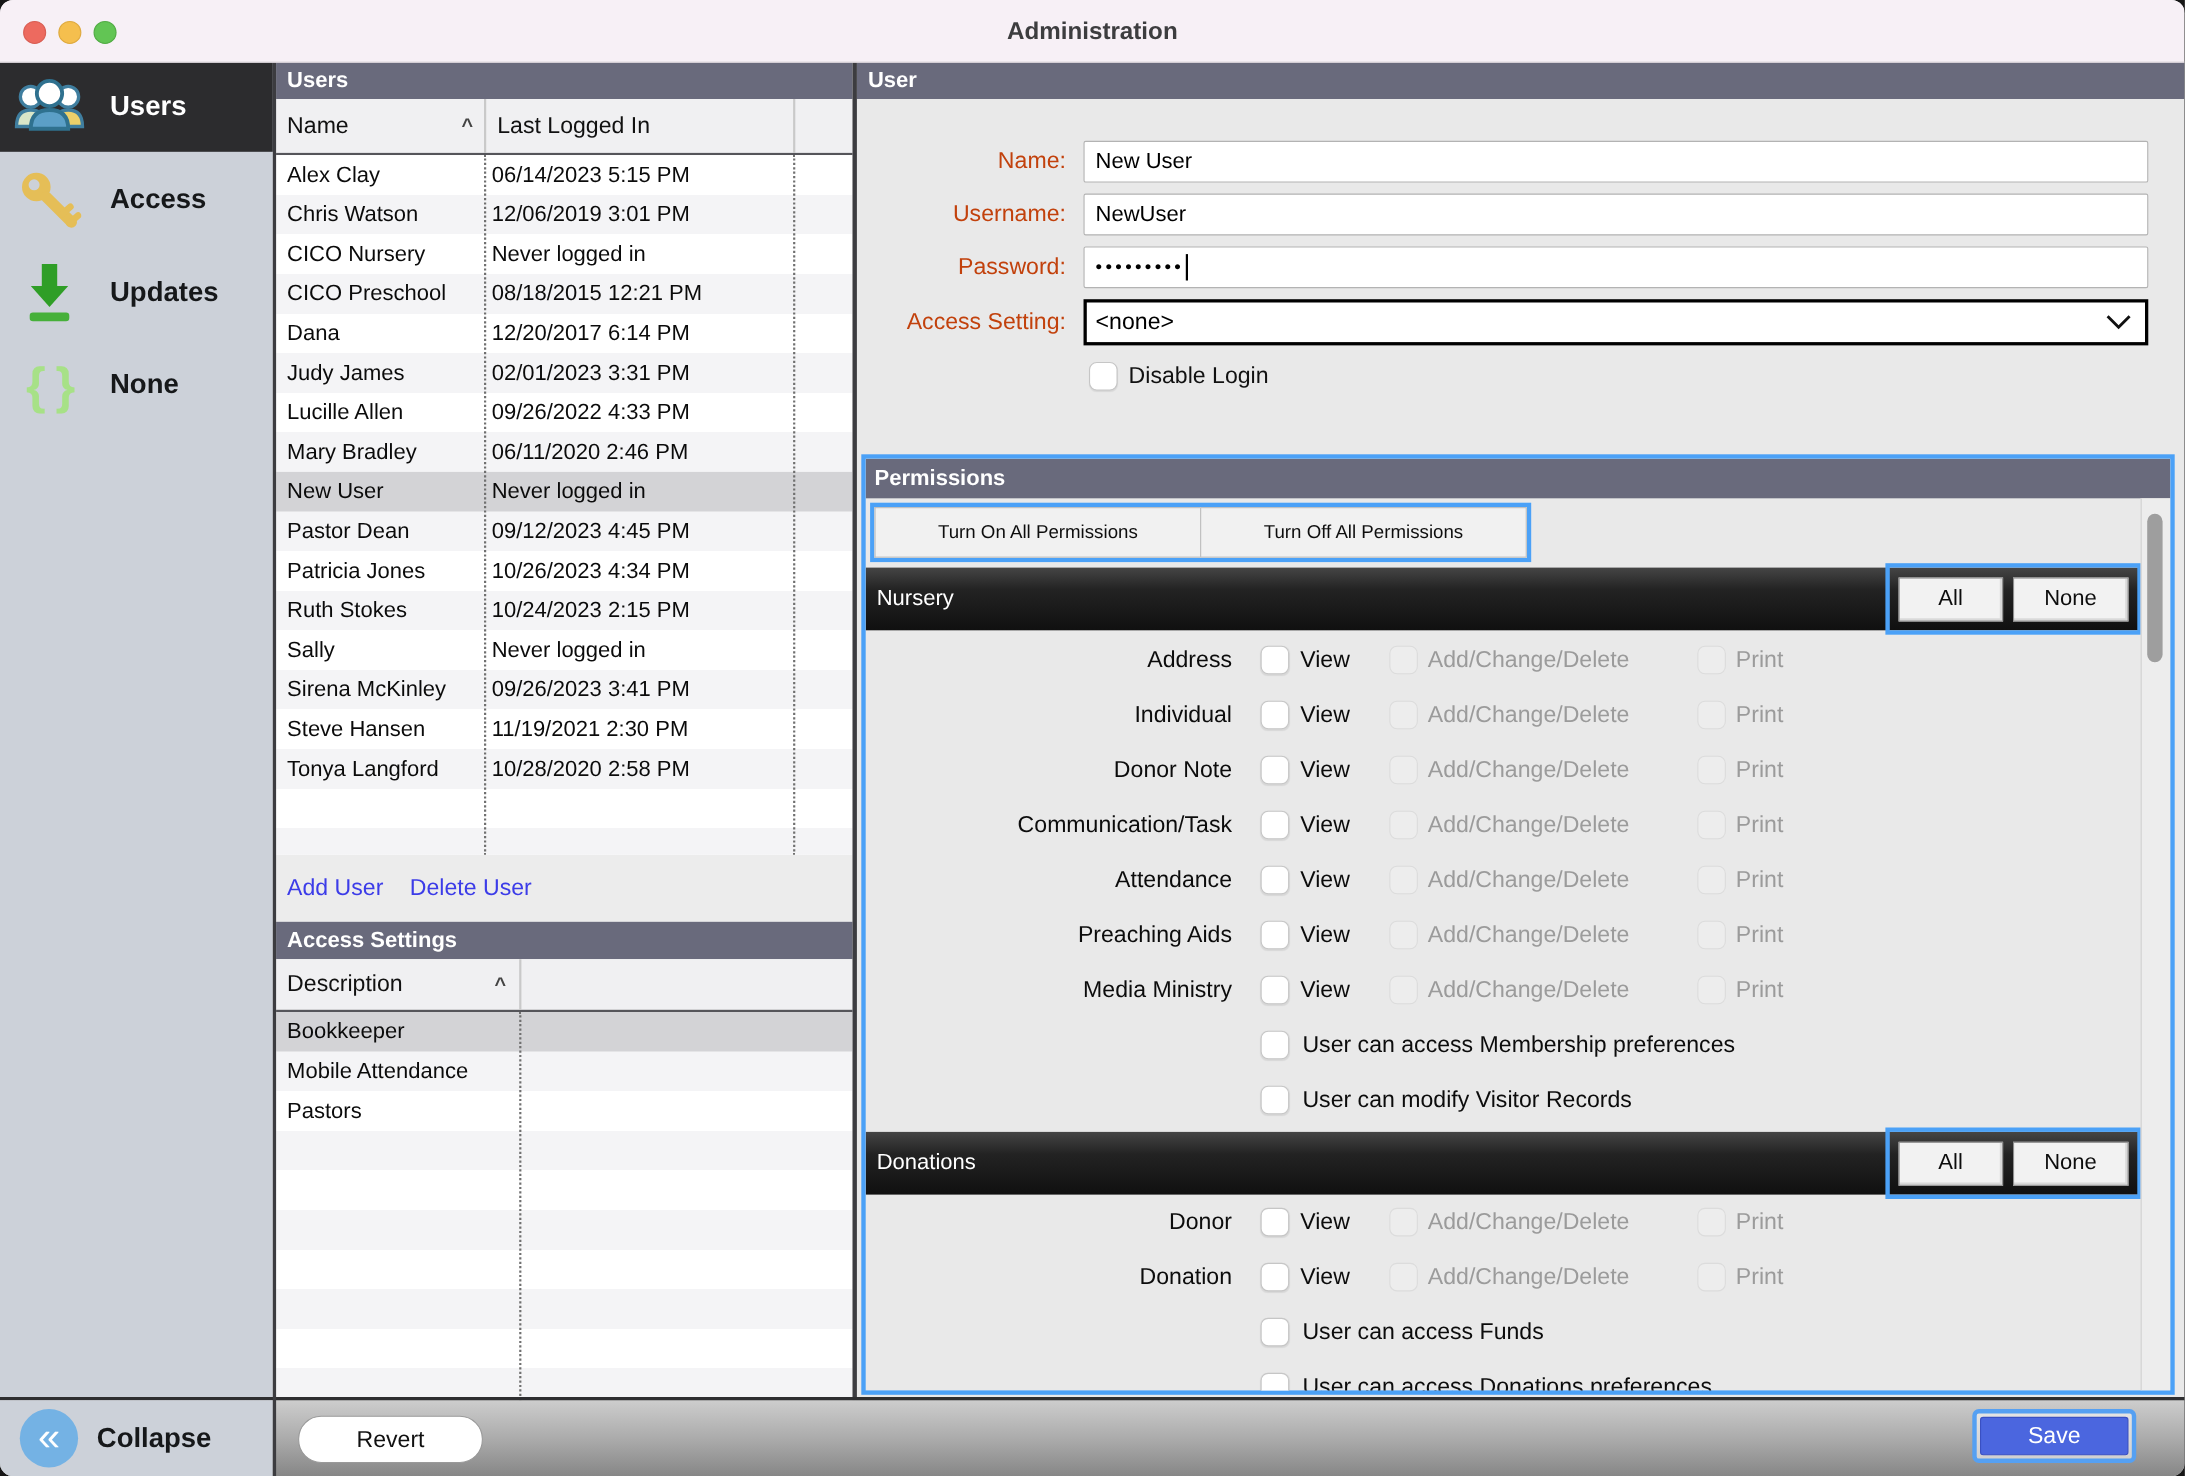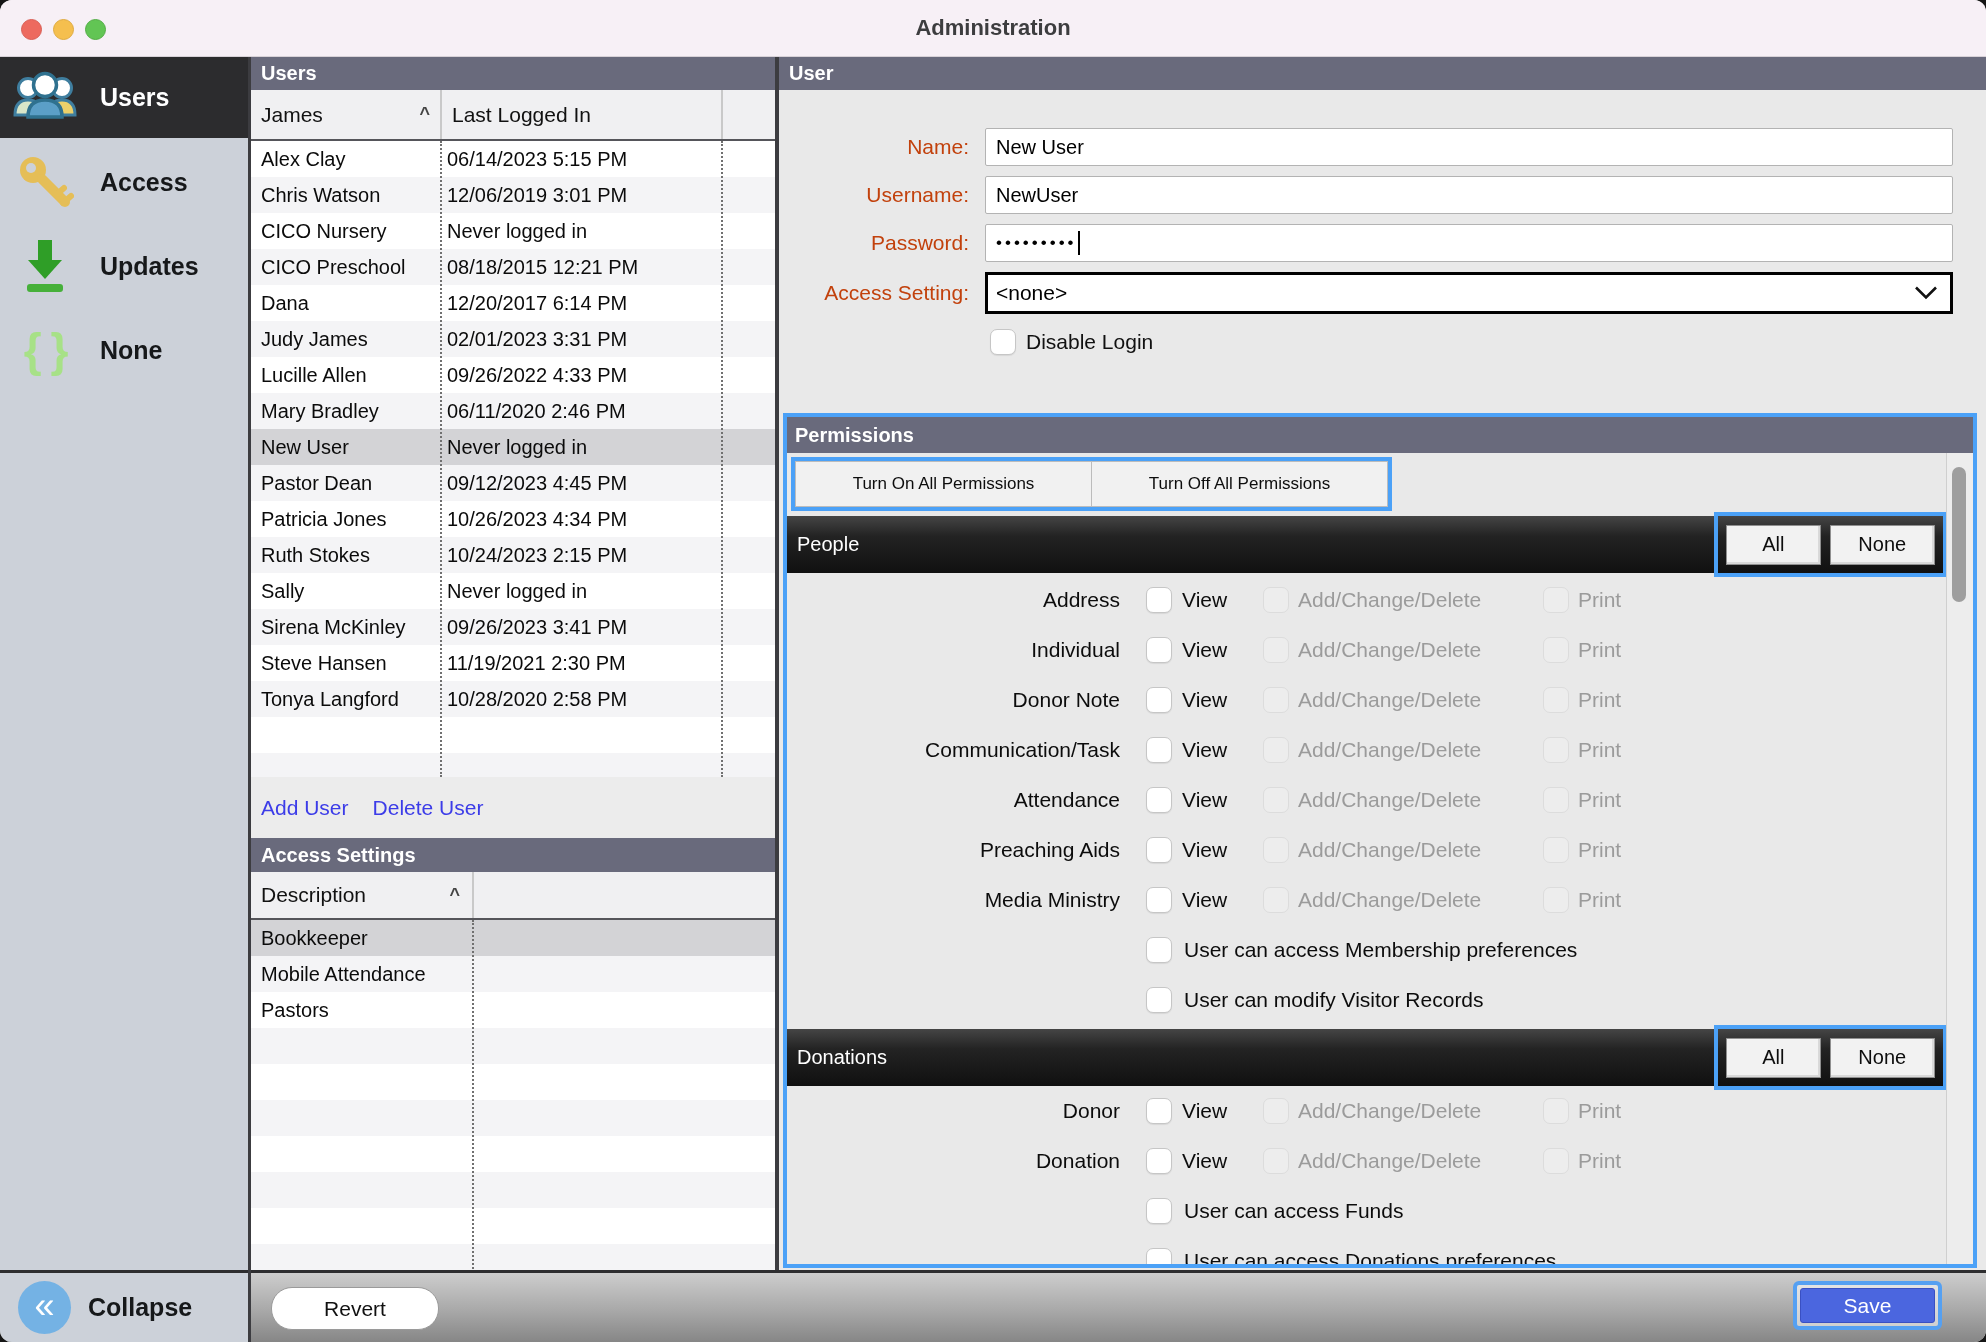--- a/index.html
+++ b/index.html
@@ -162,21 +162,21 @@
   </div>
 
   <div class="vdiv-left"></div>
   <div class="vdiv-right"></div>
 
   <div class="users-col">
     <div class="panel-head">Users</div>
 
     <div class="thead">
       <div class="hcell hname">
-        <span>James</span>
+        <span>Name</span>
         <span class="sort">^</span>
       </div>
       <div class="hcell hdate">
         <span>Last Logged In</span>
       </div>
       <div class="hcell hrest"></div>
     </div>
 
     <div class="tbody">
       <div class="trow">
@@ -342,21 +342,21 @@
 
     <div class="perm-panel">
       <div class="perm-head">Permissions</div>
 
       <div class="turn-box">
         <div class="seg-btn first">Turn On All Permissions</div>
         <div class="seg-btn">Turn Off All Permissions</div>
       </div>
 
       <div class="section-bar">
-        <span>People</span>
+        <span>Nursery</span>
         <div class="allnone-box">
           <div class="mini-btn btn-all">All</div>
           <div class="mini-btn btn-none">None</div>
         </div>
       </div>
       <div class="rows-block">
         <div class="perm-row">
           <span class="plabel">Address</span>
           <span class="chk pp p-view-cb"></span>
             <span class="pp p-view-lb">View</span>

